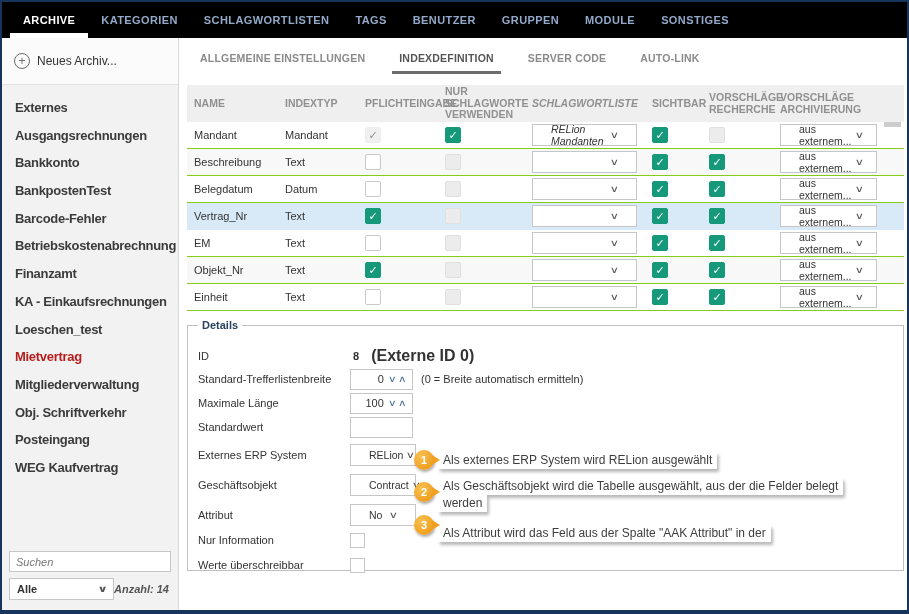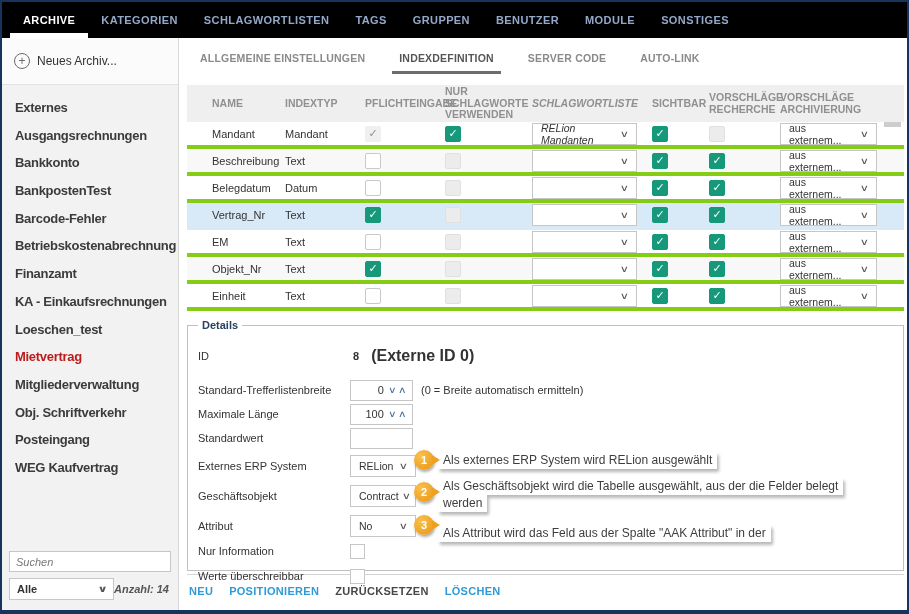--- a/index.html
+++ b/index.html
@@ -27,44 +27,44 @@
 
 .main{flex:1;display:flex;flex-direction:column;padding:0 3px 0 8px;min-width:0;position:relative;}
 .tabs{display:flex;gap:28px;padding:12px 0 0 10px;height:36px;flex-shrink:0;}
 .tab{font-size:10.5px;font-weight:bold;color:#8a8a8a;letter-spacing:.2px;padding:2px 3px 6px;cursor:pointer;position:relative;white-space:nowrap;}
 .tab.active{color:#555;}
 .tab.active::after{content:'';position:absolute;left:-4px;right:-4px;bottom:0;height:3px;background:#6d6d6d;}
 
 .table{margin-top:11px;position:relative;flex-shrink:0;}
 .thead{display:flex;background:#efefef;height:37px;align-items:center;}
 .th{font-size:10.5px;font-weight:bold;color:#909090;line-height:11.5px;padding-right:4px;}
-.trow{display:flex;height:27px;align-items:center;border-bottom:4px solid #84cc16;background:#fff;}
+.trow{display:flex;height:27px;align-items:center;border-bottom:1px solid #84cc16;background:#fff;}
 .trow.alt{background:#f8f8f8;}
 .trow.sel{background:#d8eaf8;border-bottom-color:#d8eaf8;}
 .tc{font-size:11px;color:#333;display:flex;align-items:center;}
-.w0{width:98px;padding-left:25px;}
+.w0{width:98px;padding-left:7px;}
 .w1{width:62px;}
 .w2{width:82px;padding-left:18px;}
 .w3{width:103px;padding-left:16px;}
 .w4{width:118px;font-style:italic;}
 .w5{width:57px;padding-left:2px;}
 .w6{width:73px;padding-left:2px;}
 .w7{width:105px;}
 .cb{width:16px;height:16px;border:1px solid #c9c9c9;border-radius:2px;background:#fff;display:inline-flex;align-items:center;justify-content:center;font-size:11px;font-weight:bold;line-height:1;color:transparent;cursor:pointer;flex-shrink:0;}
 .cb.on{background:#16997b;border-color:#16997b;color:#fff;}
 .cb.on-dis{background:#f0f0f0;border-color:#efefef;color:#8f8f8f;}
 .cb.dis{background:#ececec;border-color:#e0e0e0;}
-.dd{height:22px;border:1px solid #c6c6c6;background:#fff;display:inline-flex;align-items:center;justify-content:space-between;padding:0 8px;font-size:10.5px;color:#333;cursor:pointer;}
+.dd{height:22px;border:1px solid #c6c6c6;background:#fff;display:inline-flex;align-items:center;justify-content:space-between;padding:0 18px;font-size:10.5px;color:#333;cursor:pointer;}
 .chev{font-size:9px;color:#555;transform:scaleX(1.4);margin-left:4px;}
 .scroll-thumb{position:absolute;right:3px;top:37px;width:17px;height:5px;background:#cdcdcd;}
 
 .details{margin-top:8px;border:1px solid #c0c0c0;position:relative;padding:14px 10px 0 10px;height:252px;flex-shrink:0;}
 .details legend{font-size:11px;font-weight:bold;color:#27415f;padding:0 4px;}
 .drow{display:flex;align-items:center;height:22px;}
-.drow.m1{margin-bottom:12px;} .drow.m2{margin-bottom:2px;} .drow.m3{margin-bottom:3px;}
+.drow.m1{margin-bottom:1px;} .drow.m2{margin-bottom:2px;} .drow.m3{margin-bottom:3px;}
 .drow.m6{margin-bottom:6px;} .drow.m8{margin-bottom:8px;}
 .dlabel{width:152px;font-size:11px;color:#333;flex-shrink:0;}
 .dval{font-size:11px;font-weight:600;color:#333;padding-left:3px;}
 .dnote{font-size:16px;font-weight:600;color:#333;margin-left:12px;}
 .dhint{font-size:11px;color:#333;margin-left:8px;}
 .spin{width:63px;height:21px;border:1px solid #c6c6c6;background:#fff;display:inline-flex;align-items:center;padding:0 4px;}
 .spin-val{flex:1;text-align:right;font-size:11px;color:#333;padding-right:3px;}
 .spin-ic{font-size:9px;color:#4a7099;transform:scaleX(1.3);padding:0 2px;cursor:pointer;}
 .dtext{width:63px;height:21px;border:1px solid #c6c6c6;background:#fff;font-size:11px;padding:0 4px;outline:none;}
 .ddet{width:66px;}
@@ -82,22 +82,22 @@
 </head>
 <body>
 
 <div class="window">
 
   <div class="topnav">
       <div class="nav-item active">ARCHIVE</div>
       <div class="nav-item">KATEGORIEN</div>
       <div class="nav-item">SCHLAGWORTLISTEN</div>
       <div class="nav-item">TAGS</div>
+      <div class="nav-item">BENUTZER</div>
       <div class="nav-item">GRUPPEN</div>
-      <div class="nav-item">BENUTZER</div>
       <div class="nav-item">MODULE</div>
       <div class="nav-item">SONSTIGES</div>
     </div>
 
   <div class="bodyrow">
 
     <div class="sidebar">
       <div class="sb-head">
         <span class="plus-circle">+</span>
         <span>Neues Archiv...</span>
@@ -430,21 +430,15 @@
               <div class="co-line">Als Geschäftsobjekt wird die Tabelle ausgewählt, aus der die Felder belegt</div>
               <div class="co-line">werden</div>
             </div>
             <div class="callout-marker" style="left: 226px; top: 184px;">3</div>
             <div class="callout-text" style="left: 250px; top: 194px;">
               <div class="co-line">Als Attribut wird das Feld aus der Spalte "AAK Attribut" in der</div>
             </div>
           </div>
       </fieldset>
 
-      <div class="actions">
-          <div class="action">NEU</div>
-          <div class="action">POSITIONIEREN</div>
-          <div class="action plain">ZURÜCKSETZEN</div>
-          <div class="action">LÖSCHEN</div>
-        </div>
     </div>
   </div>
 </div>
 
 </body></html>

